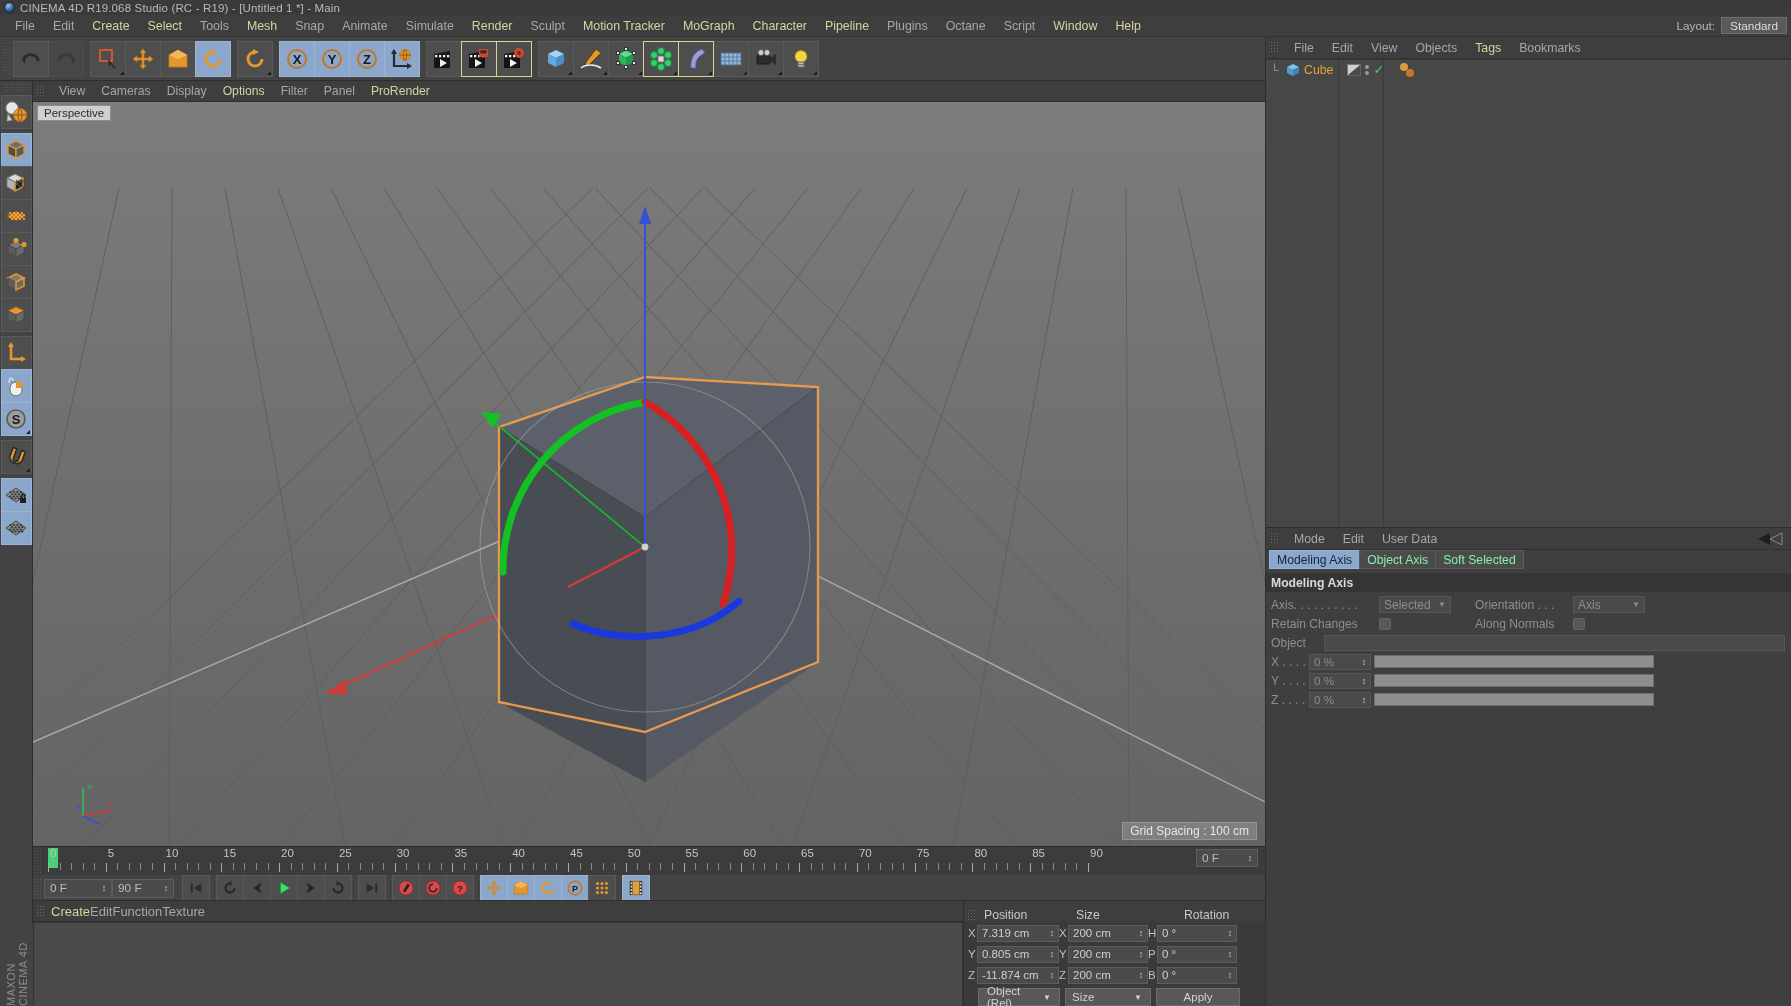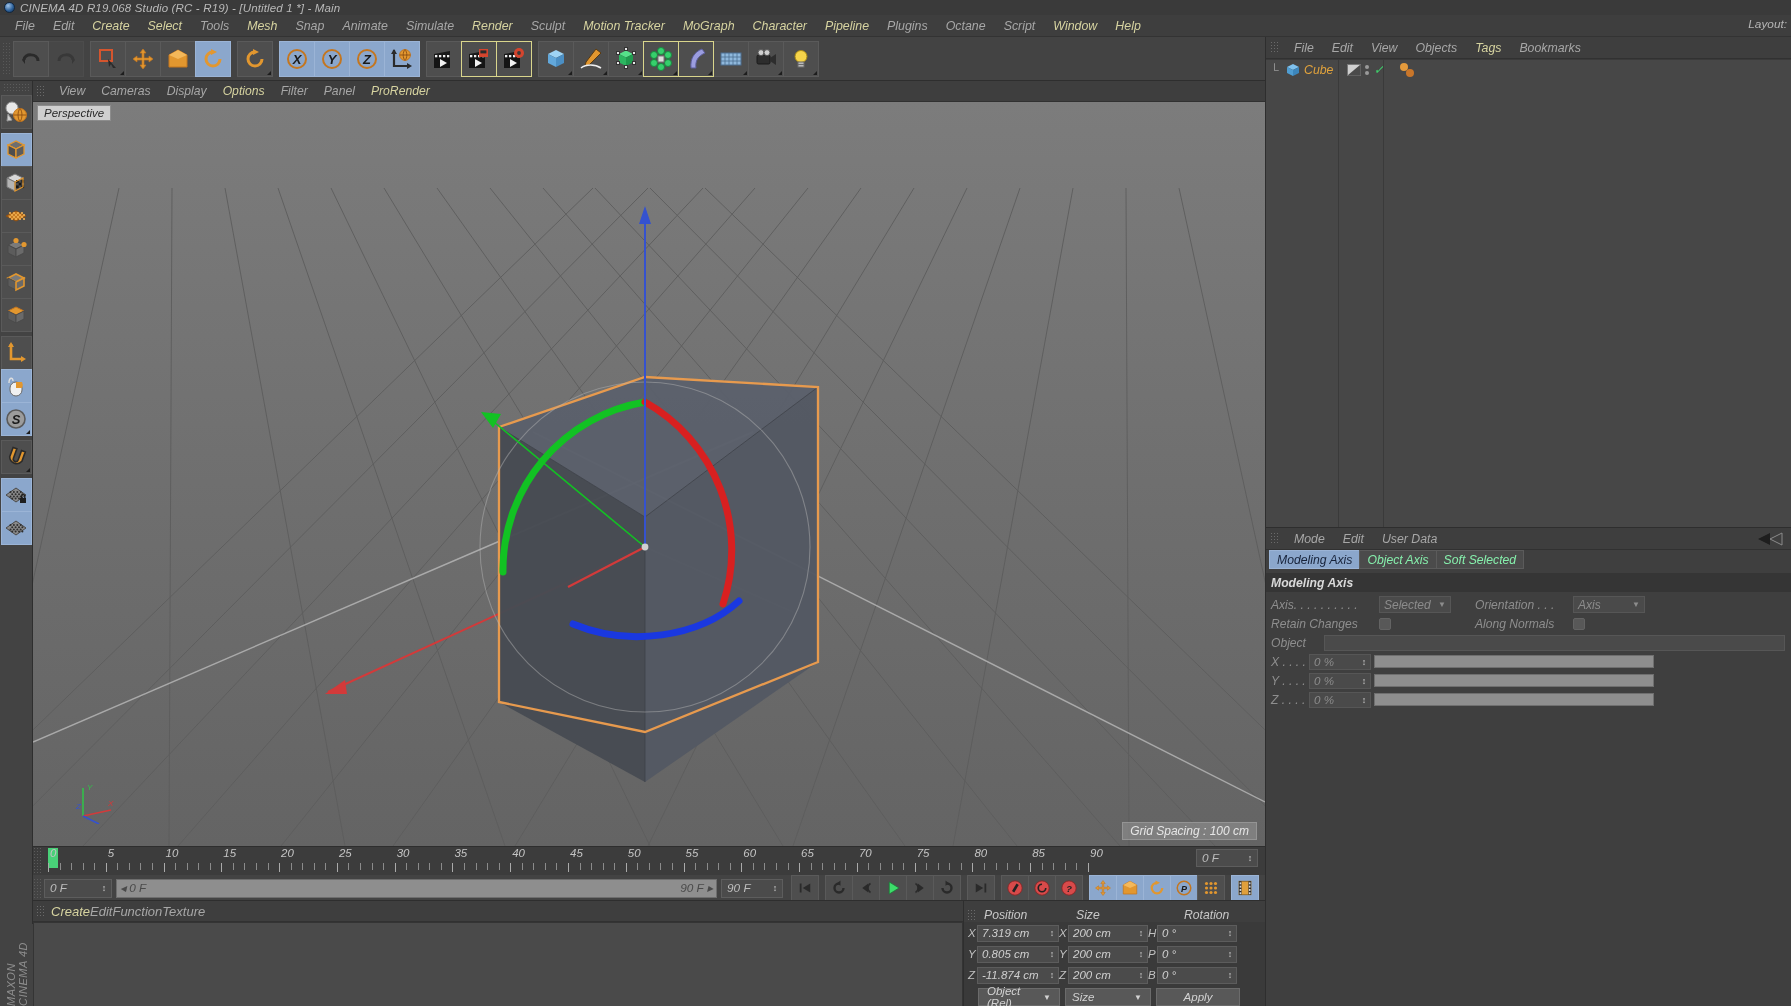--- a/index.html
+++ b/index.html
@@ -4,21 +4,21 @@
 <style>
   * { box-sizing: border-box; margin:0; padding:0; }
   html,body {
     width:1791px; height:1006px; overflow:hidden;
     background:#3a3a3a;
     font-family:"Liberation Sans", sans-serif;
     font-size:13px;
     color:#c8c8c8;
     -webkit-font-smoothing:antialiased;
   }
-  #app { position:relative; width:1791px; height:750px;font-style:italic; }
+  #app { position:relative; width:1791px; height:750px; }
 
   
   .titlebar {
     position:absolute; left:0; top:0; width:1791px; height:15px;
     background:#3a3a3a; display:flex; align-items:center; gap:5px;
     padding-left:4px;
   }
   .titlebar .logo {
     width:11px;height:11px;border-radius:50%;
     background:radial-gradient(circle at 35% 30%,#9fc3e8 0%,#2a5d96 60%,#14304f 100%);
@@ -176,21 +176,21 @@
     font-size:11.6px; display:flex; align-items:center; padding:0 2px 0 4px; }
   .am-slider { height:13px; background:#8e8e8e; border:1px solid #6f6f6f;}
   .am-objfield { background:#4a4a4a; border:1px solid #565656; height:16px; }
 
   
   .brand { position:absolute; left:0; top:924px; width:33px; height:82px;
     background:#434343; color:#8d8d8d; font-size:11px;
     display:flex; align-items:flex-start; justify-content:center; padding-top:6px; overflow:hidden;}
   .brand span { writing-mode:vertical-rl; transform:rotate(180deg); letter-spacing:.5px; }
 
-  .layoutbox { position:absolute; right:4px; top:17px; display:flex; align-items:flex-end; gap:6px;flex-direction:column;}
+  .layoutbox { position:absolute; right:4px; top:17px; display:flex; align-items:center; gap:6px;}
   .layoutsel { background:#5a5a5a; border:1px solid #6d6d6d; height:17px; padding:0 8px;
     font-size:11.8px; color:#dcdcdc; display:flex; align-items:center;}
   svg { display:block; }
 </style>
 </head>
 <body>
 
 <div id="app">
 
   <div class="titlebar">
@@ -819,24 +819,20 @@
           <div class="tl-num" style="left: 1044px;">90</div>
           <div class="tl-tick major" style="left: 1044px;"></div>
         </div>
     </div>
     <div class="tl-row2">
       <div class="tl-grip" style="height:20px"></div>
       <div class="numfield" style="width:68px">
         <span>0 F</span>
         <span class="spin">↕</span>
       </div>
-      <div class="tl-range" style="max-width:650px">
-        <span>◂&nbsp;<span>0 F</span></span>
-        <span><span>90 F</span>&nbsp;▸</span>
-      </div>
       <div class="numfield" style="width:62px">
         <span>90 F</span>
         <span class="spin">↕</span>
       </div>
       <div id="tl-buttons" style="display:flex;align-items:center;margin-left:8px;">
           <div style="display: flex; margin-right: 7px;">
             <div class="tbtn" style="width: 28px; height: 26px;">
               <svg width="18" height="18" viewBox="0 0 24 24">
                 <rect x="5" y="6" width="2.4" height="12" fill="#2a2a2a"></rect>
                 <polygon points="19,6 19,18 9,12" fill="#2a2a2a"></polygon>

